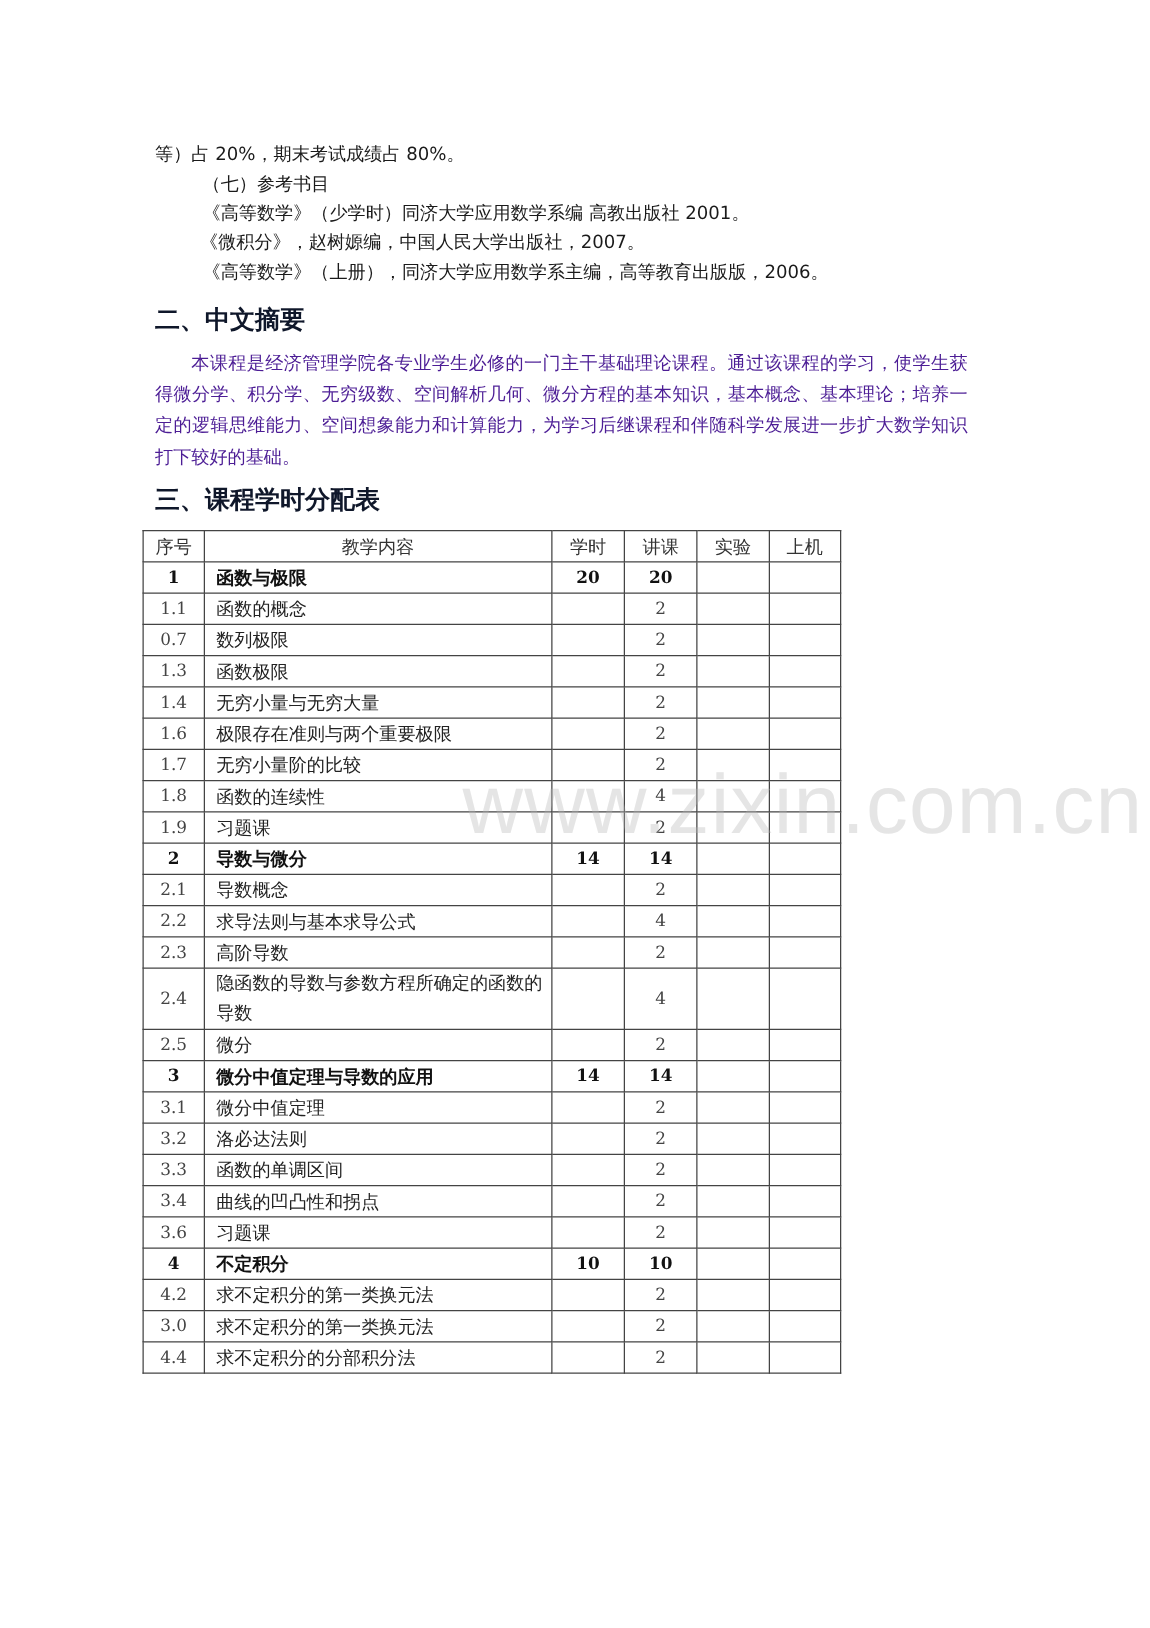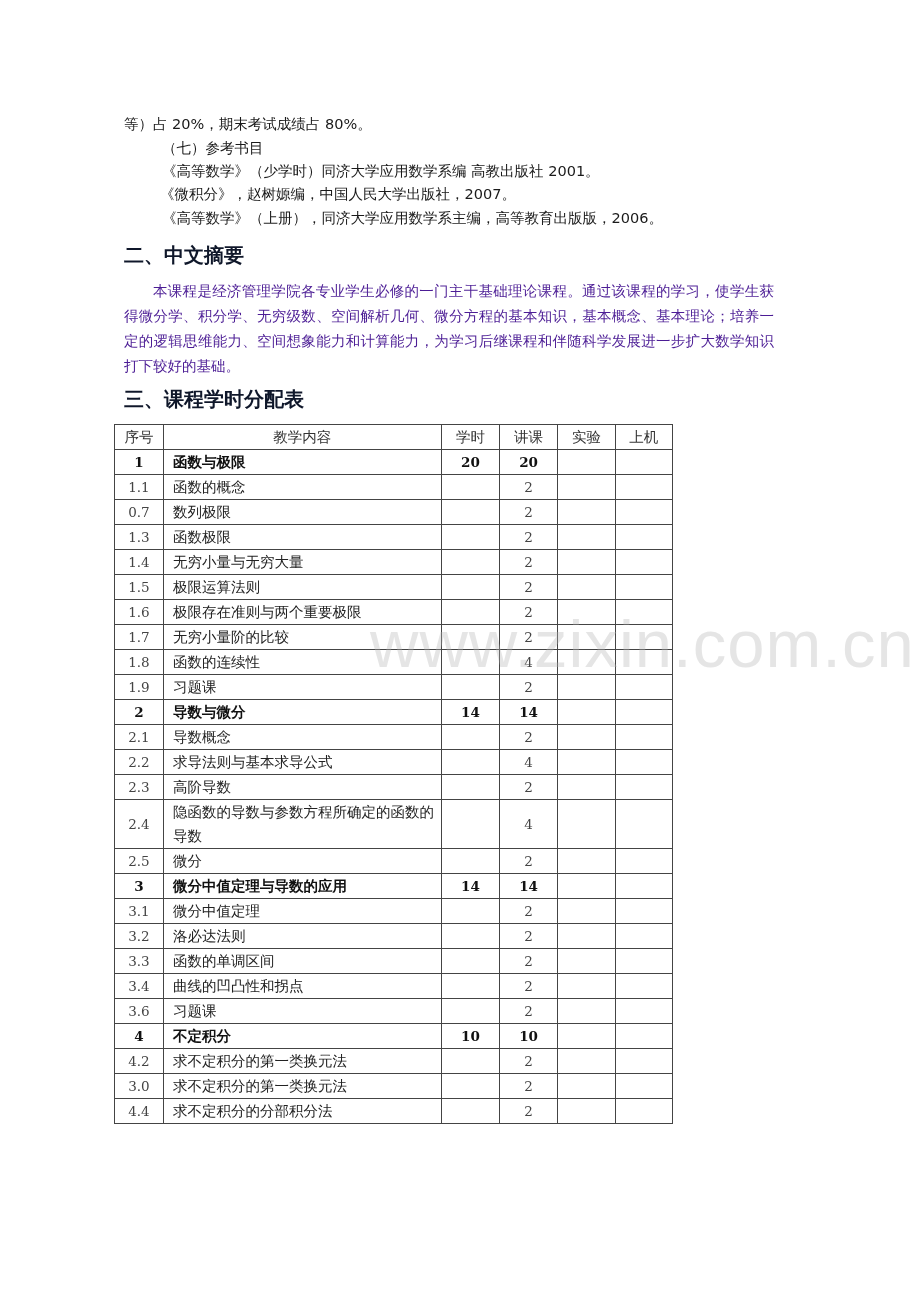--- a/index.html
+++ b/index.html
@@ -94,28 +94,20 @@
       </tr>
       <tr>
         <td class="num">1.4</td>
         <td class="content">无穷小量与无穷大量</td>
         <td class="num"></td>
         <td class="num">2</td>
         <td class="num"></td>
         <td class="num"></td>
       </tr>
       <tr>
-        <td class="num">1.5</td>
-        <td class="content">极限运算法则</td>
-        <td class="num"></td>
-        <td class="num">2</td>
-        <td class="num"></td>
-        <td class="num"></td>
-      </tr>
-      <tr>
         <td class="num">1.6</td>
         <td class="content">极限存在准则与两个重要极限</td>
         <td class="num"></td>
         <td class="num">2</td>
         <td class="num"></td>
         <td class="num"></td>
       </tr>
       <tr>
         <td class="num">1.7</td>
         <td class="content">无穷小量阶的比较</td>

